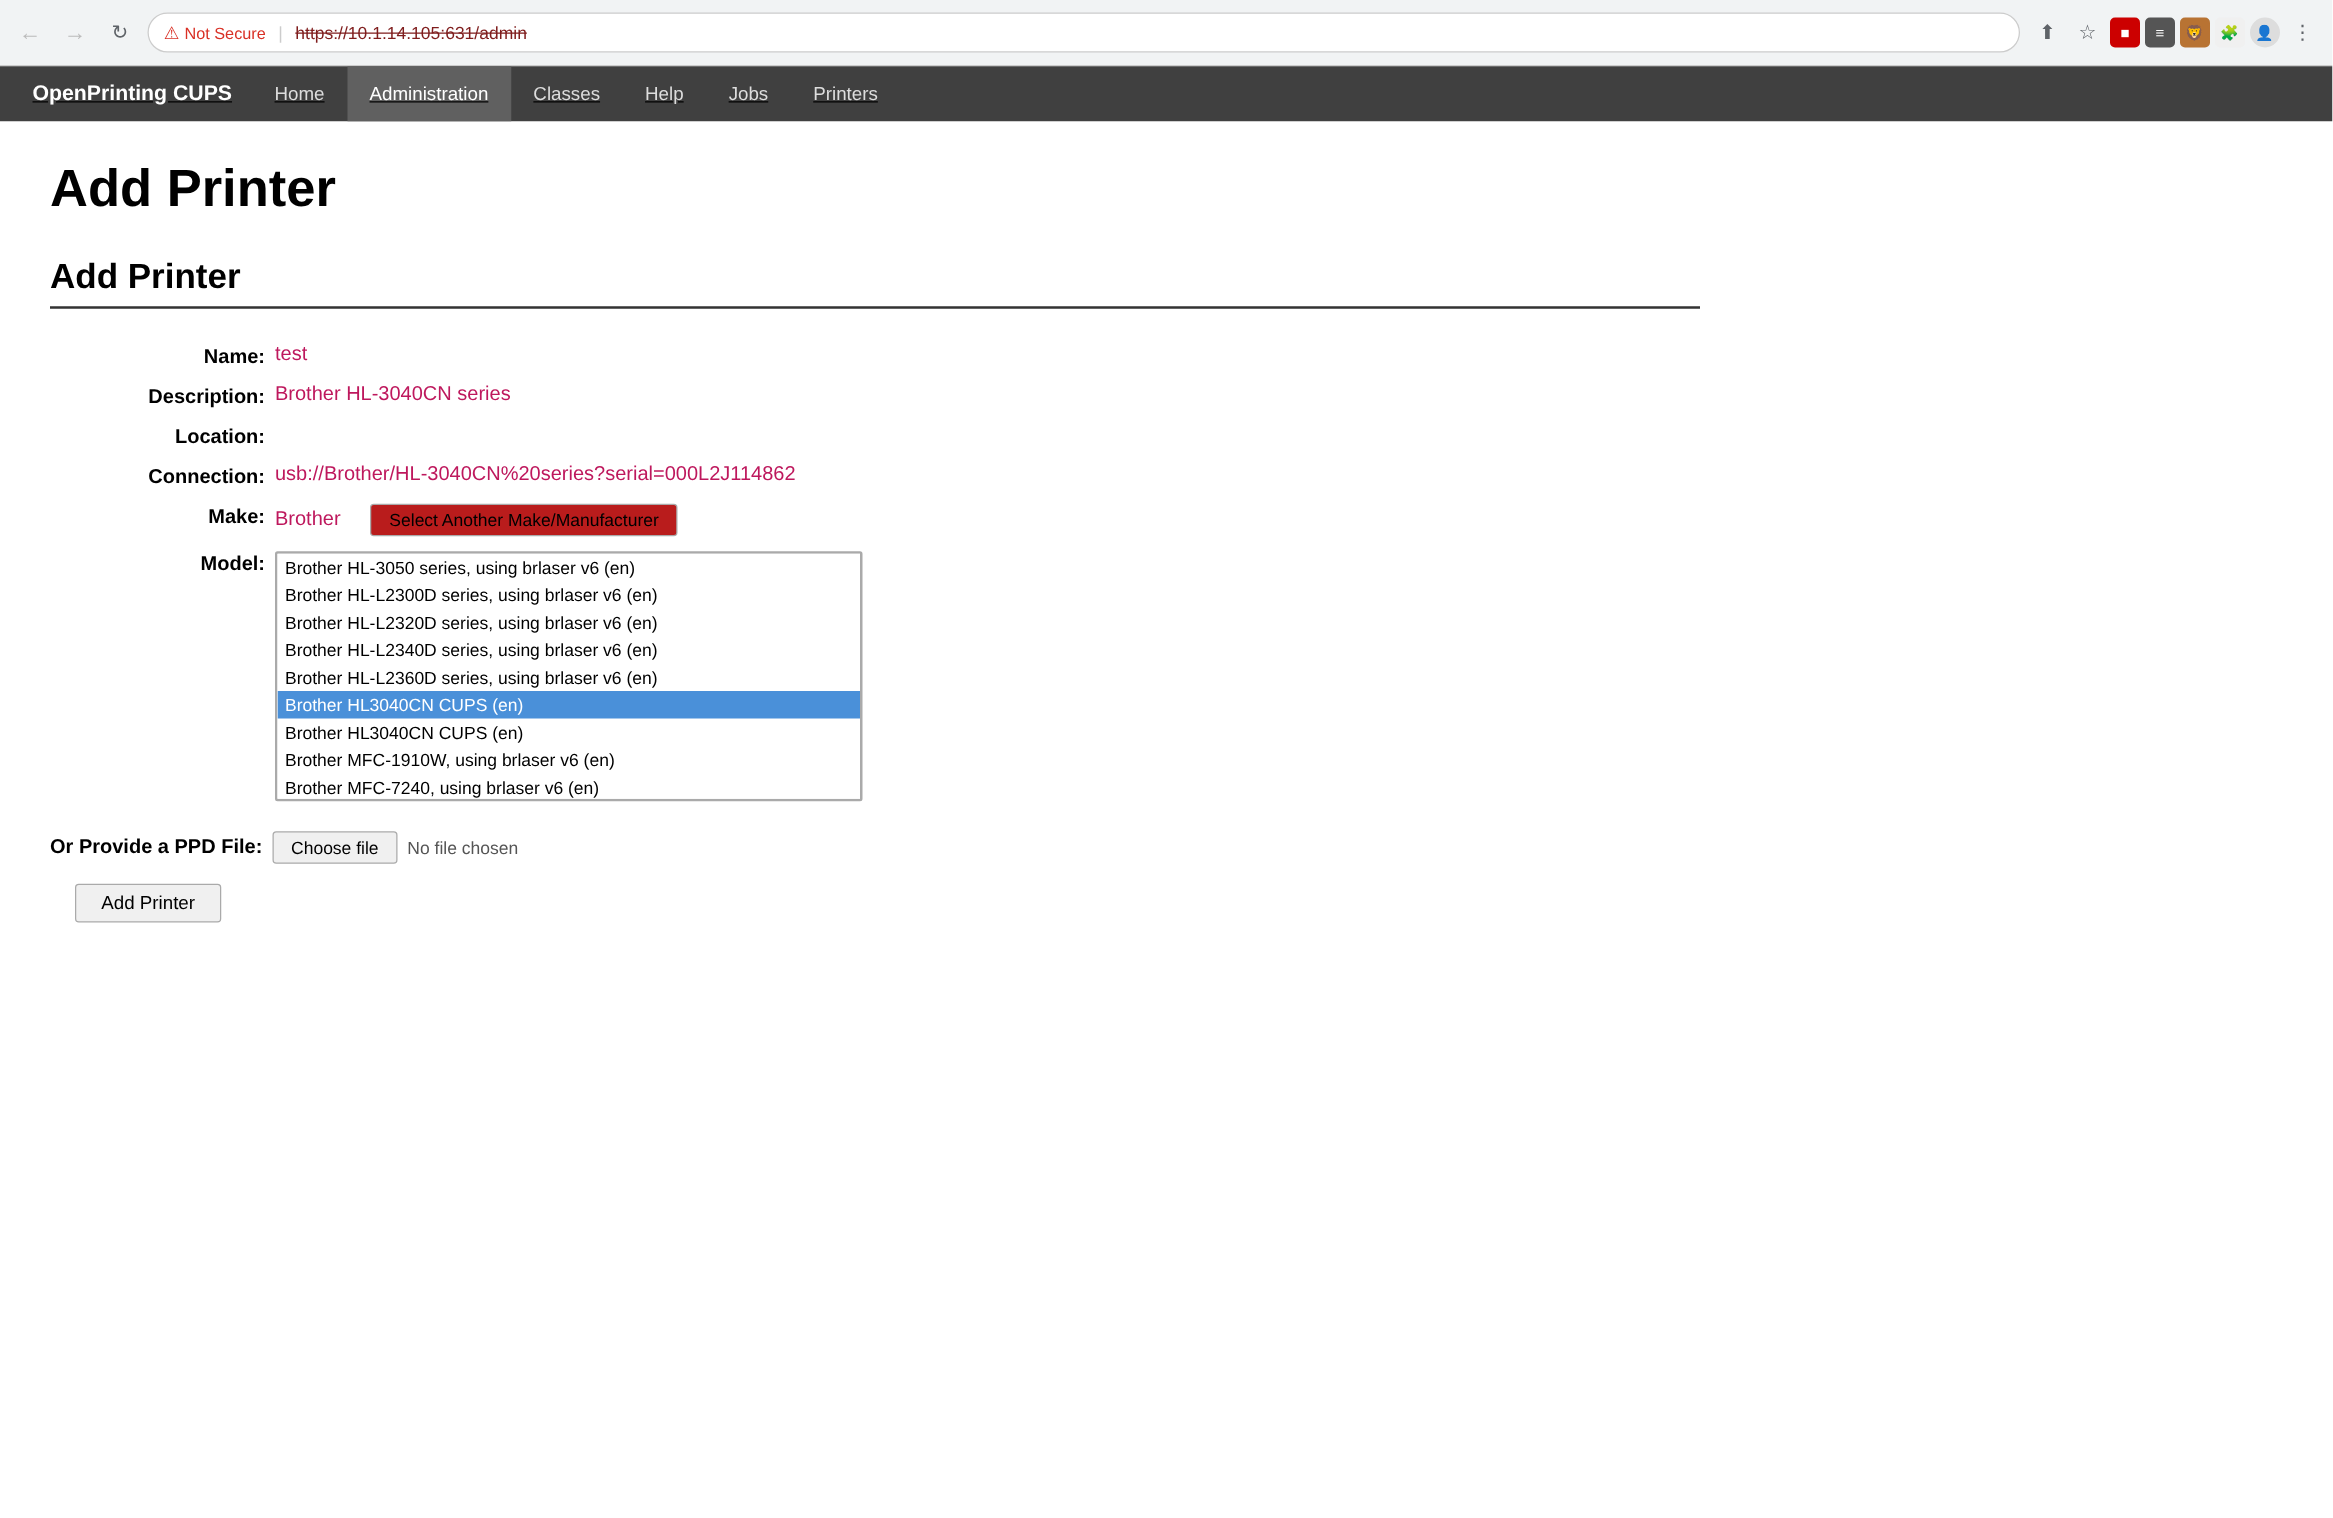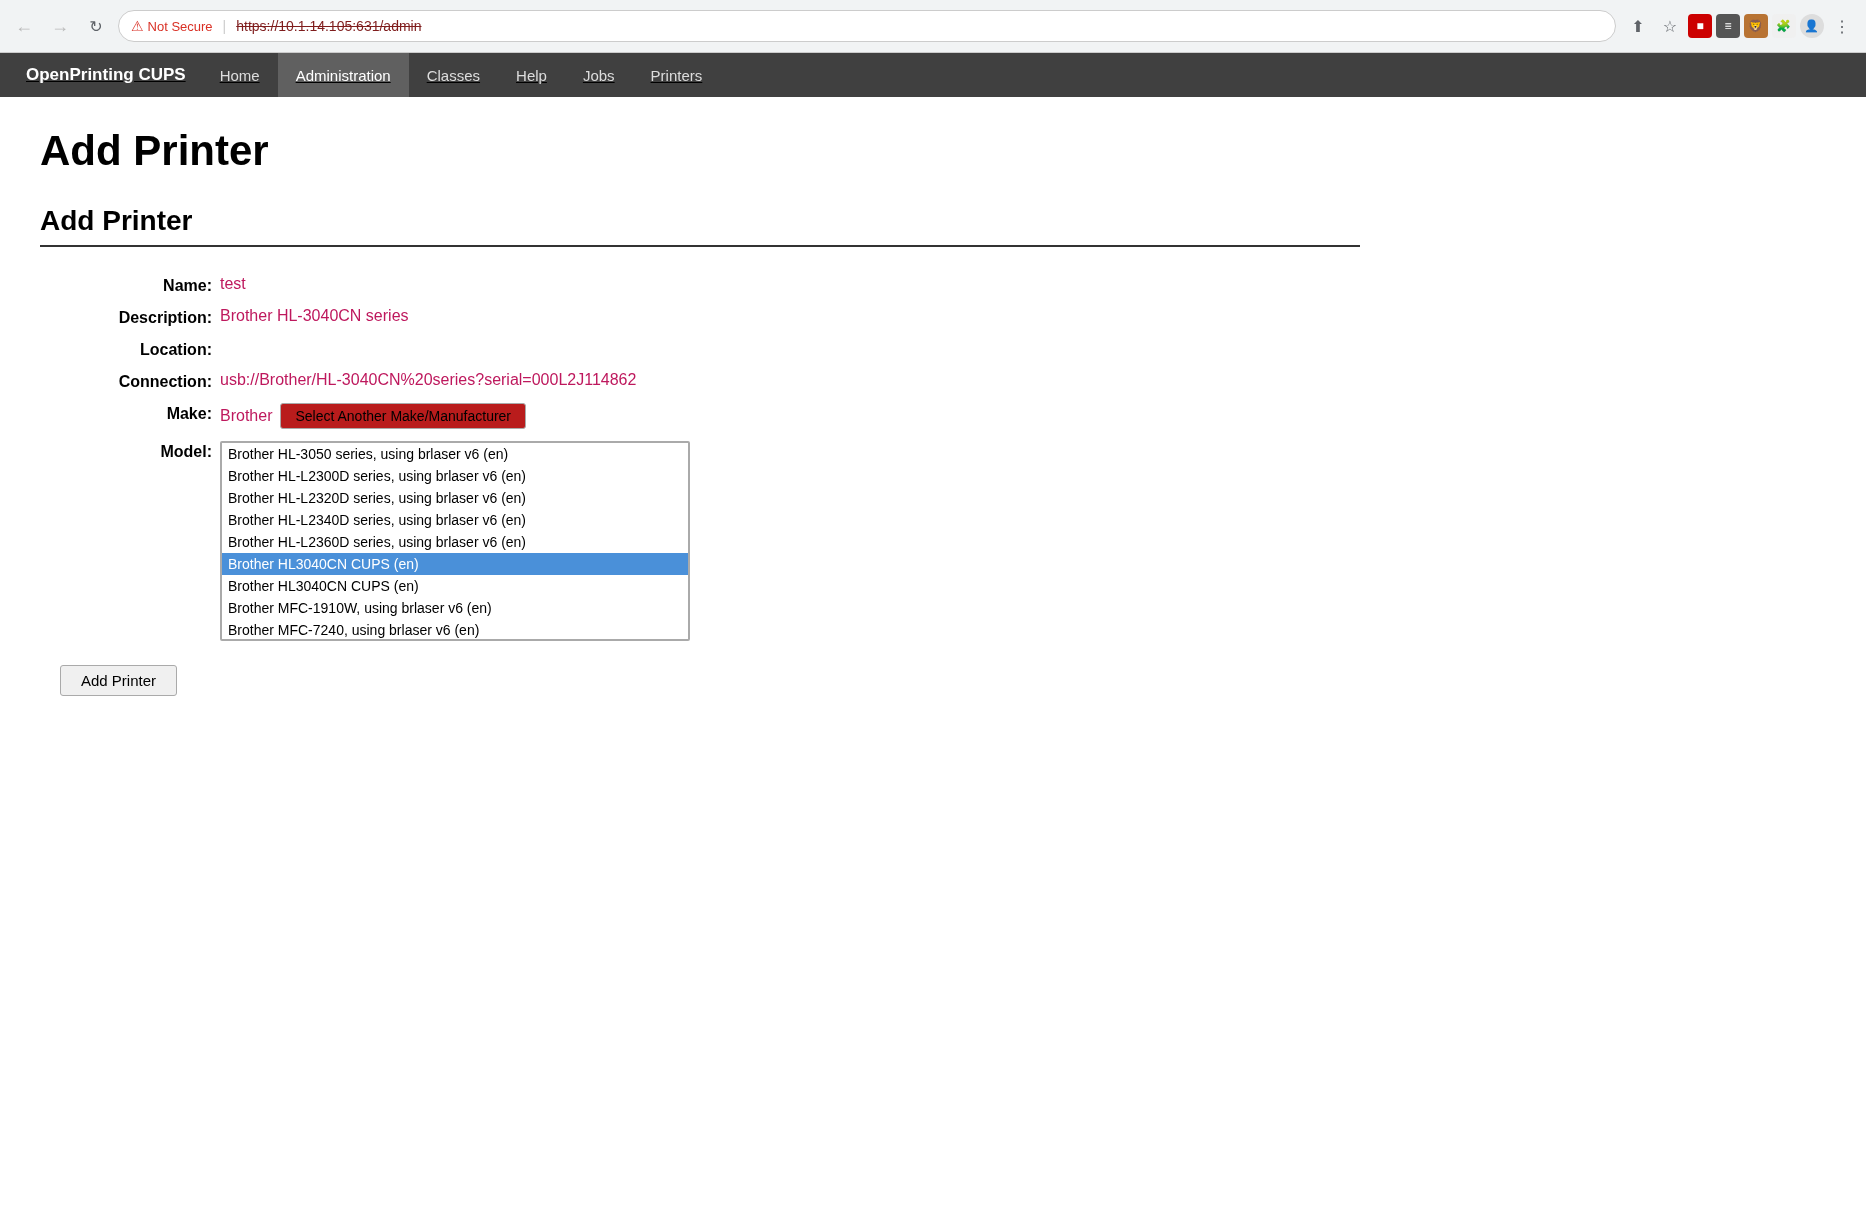--- a/index.html
+++ b/index.html
@@ -165,21 +165,21 @@
     }
     .form-value {
       font-size: 16px;
       color: #be185d;
     }
 
     
     .make-row {
       display: flex;
       align-items: center;
-      gap: 8px;
+      gap: 24px;
     }
 
     
     .select-make-btn {
       padding: 4px 14px;
       font-size: 14px;
       border: 1px solid #aaa;
       background: #b91c1c;
       cursor: pointer;
       border-radius: 3px;
@@ -332,16 +332,21 @@
           <option>Brother HL3040CN CUPS (en)</option>
           <option>Brother MFC-1910W, using brlaser v6 (en)</option>
           <option>Brother MFC-7240, using brlaser v6 (en)</option>
           <option>Brother MFC-7360N, using brlaser v6 (en)</option>
           <option>Brother MFC-7365DN, using brlaser v6 (en)</option>
         </select>
     </div>
   </div>
 
   
+  <div class="ppd-row">
+    <span class="ppd-label">Or Provide a PPD File:</span>
+    <button class="choose-file-btn">Choose file</button>
+    <span class="no-file-text">No file chosen</span>
+  </div>
 
   
   <button class="add-printer-btn">Add Printer</button>
 </div>
 
 </body></html>

